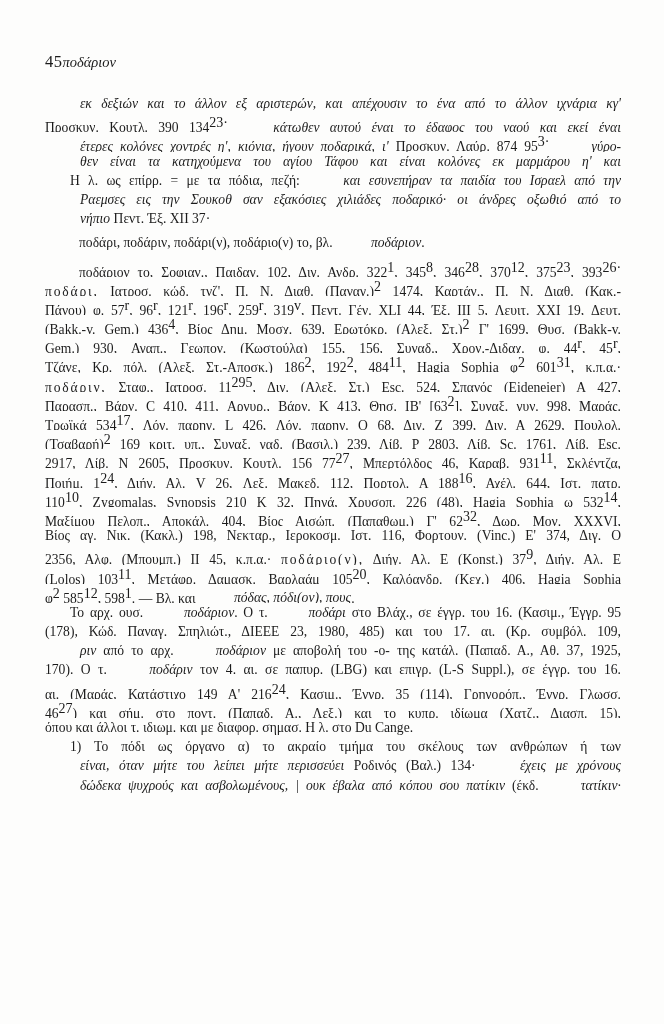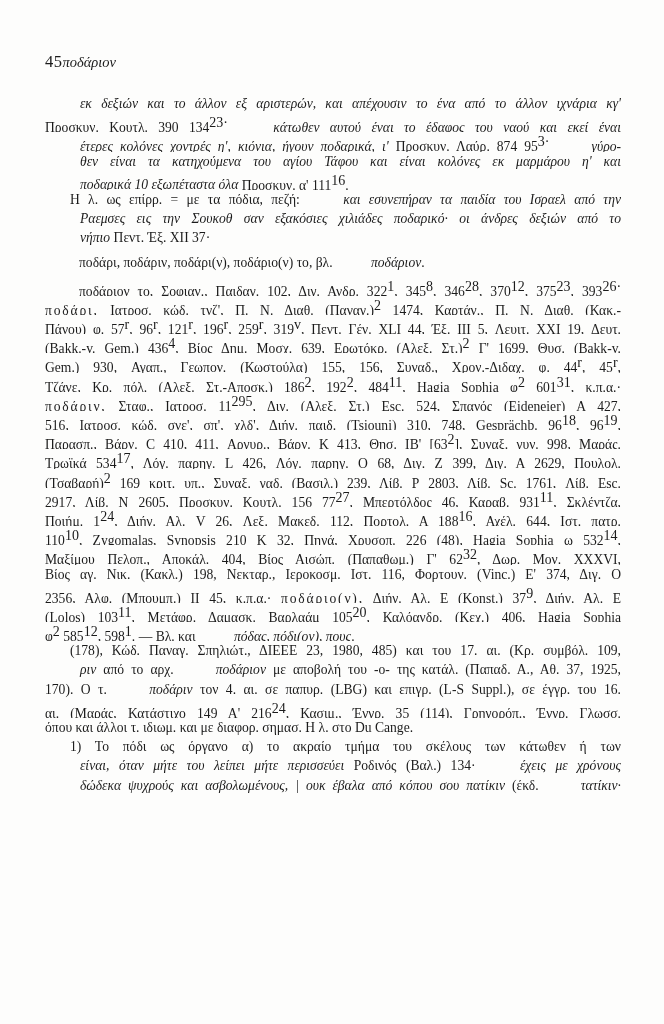--- a/index.html
+++ b/index.html
@@ -73,57 +73,57 @@
   <div class="page-header">
     <span class="page-number">45</span>
     <span class="running-header">ποδάριον</span>
   </div>
   <div class="body-text" id="body-text">
       <div class="para">
         <div class="line just"><span class="s-i">εκ δεξιών και το άλλον εξ αριστερών, και απέχουσιν το ένα από το άλλον ιχνάρια κγ'</span></div>
         <div class="line just"><span class="s-n">Προσκυν. Κουτλ. 390 134</span><span class="s-sup">23·</span><span class="s-i"> κάτωθεν αυτού έναι το έδαφος του ναού και εκεί έναι</span></div>
         <div class="line just"><span class="s-i">έτερες κολόνες χοντρές η', κιόνια, ήγουν ποδαρικά, ι' </span><span class="s-n">Προσκυν. Λαύρ. 874 95</span><span class="s-sup">3·</span><span class="s-i"> γύρο-</span></div>
         <div class="line just"><span class="s-i">θεν είναι τα κατηχούμενα του αγίου Τάφου και είναι κολόνες εκ μαρμάρου η' και</span></div>
-        <div class="line"><span class="s-i">ποδαρικά 10 εξωπέταστα όλα </span><span class="s-n">Προσκυν. α' 111</span><span class="s-sup">16</span><span class="s-n">.</span></div>
       </div>
       <div class="para ind">
         <div class="line just"><span class="s-n">Η λ. ως επίρρ. = με τα πόδια, πεζή: </span><span class="s-i">και εσυνεπήραν τα παιδία του Ισραελ από την</span></div>
-        <div class="line just"><span class="s-i">Ραεμσες εις την Σουκοθ σαν εξακόσιες χιλιάδες ποδαρικό· οι άνδρες δεξιών από το</span></div>
+        <div class="line just"><span class="s-i">Ραεμσες εις την Σουκοθ σαν εξακόσιες χιλιάδες ποδαρικό· οι άνδρες οξωθιό από το</span></div>
         <div class="line"><span class="s-i">νήπιο </span><span class="s-n">Πεντ. Έξ. XII 37·</span></div>
       </div>
       <div class="para ind-lg para-headword">
         <div class="line"><span class="s-b">ποδάρι, ποδάριν, ποδάρι(ν), ποδάριο(ν)</span><span class="s-n"> το, βλ. </span><span class="s-i">ποδάριον</span><span class="s-n">.</span></div>
       </div>
       <div class="para ind-lg">
         <div class="line just"><span class="s-b">ποδάριον</span><span class="s-n"> το, Σοφιαν., Παιδαγ. 102, Διγ. Ανδρ. 322</span><span class="s-sup">1</span><span class="s-n">, 345</span><span class="s-sup">8</span><span class="s-n">, 346</span><span class="s-sup">28</span><span class="s-n">, 370</span><span class="s-sup">12</span><span class="s-n">, 375</span><span class="s-sup">23</span><span class="s-n">, 393</span><span class="s-sup">26·</span></div>
         <div class="line just"><span class="s-is">ποδάρι,</span><span class="s-n"> Ιατροσ. κώδ. τνζ', Π. Ν. Διαθ. (Παναγ.)</span><span class="s-sup">2</span><span class="s-n"> 1474, Καρτάν., Π. Ν. Διαθ. (Κακ.-</span></div>
         <div class="line just"><span class="s-n">Πάνου) φ. 57</span><span class="s-sup">r</span><span class="s-n">, 96</span><span class="s-sup">r</span><span class="s-n">, 121</span><span class="s-sup">r</span><span class="s-n">, 196</span><span class="s-sup">r</span><span class="s-n">, 259</span><span class="s-sup">r</span><span class="s-n">, 319</span><span class="s-sup">v</span><span class="s-n">, Πεντ. Γέν. XLI 44, Έξ. III 5, Λευιτ. XXI 19, Δευτ.</span></div>
         <div class="line just"><span class="s-n">(Bakk.-v. Gem.) 436</span><span class="s-sup">4</span><span class="s-n">, Βίος Δημ. Μοσχ. 639, Ερωτόκρ. (Αλεξ. Στ.)</span><span class="s-sup">2</span><span class="s-n"> Γ' 1699, Θυσ. (Bakk-v.</span></div>
         <div class="line just"><span class="s-n">Gem.) 930, Αγαπ., Γεωπον. (Κωστούλα) 155, 156, Συναδ., Χρον.-Διδαχ. φ. 44</span><span class="s-sup">r</span><span class="s-n">, 45</span><span class="s-sup">r</span><span class="s-n">,</span></div>
         <div class="line just"><span class="s-n">Τζάνε, Κρ. πόλ. (Αλεξ. Στ.-Αποσκ.) 186</span><span class="s-sup">2</span><span class="s-n">, 192</span><span class="s-sup">2</span><span class="s-n">, 484</span><span class="s-sup">11</span><span class="s-n">, Hagia Sophia φ</span><span class="s-sup">2</span><span class="s-n"> 601</span><span class="s-sup">31</span><span class="s-n">, κ.π.α.·</span></div>
         <div class="line just"><span class="s-is">ποδάριν,</span><span class="s-n"> Σταφ., Ιατροσ. 11</span><span class="s-sup">295</span><span class="s-n">, Διγ. (Αλεξ. Στ.) Esc. 524, Σπανός (Eideneier) Α 427,</span></div>
-        <div class="line just"><span class="s-n">516, Ιατροσ. κώδ. σνε', σπ', χλδ', Διήγ. παιδ. (Tsiouni) 310, 748, Gesprächb. 96</span><span class="s-sup">18</span><span class="s-n">, 96</span><span class="s-sup">19</span><span class="s-n">,</span></div>
         <div class="line just"><span class="s-n">Παρασπ., Βάρν. C 410, 411, Αργυρ., Βάρν. Κ 413, Θησ. ΙΒ' [63</span><span class="s-sup">2</span><span class="s-n">], Συναξ. γυν. 998, Μαράς.</span></div>
         <div class="line just"><span class="s-n">Τρωϊκά 534</span><span class="s-sup">17</span><span class="s-n">, Λόγ. παρηγ. L 426, Λόγ. παρηγ. Ο 68, Διγ. Ζ 399, Διγ. Α 2629, Πουλολ.</span></div>
         <div class="line just"><span class="s-n">(Τσαβαρή)</span><span class="s-sup">2</span><span class="s-n"> 169 κριτ. υπ., Συναξ. γαδ. (Βασιλ.) 239, Λίβ. Ρ 2803, Λίβ. Sc. 1761, Λίβ. Esc.</span></div>
         <div class="line just"><span class="s-n">2917, Λίβ. Ν 2605, Προσκυν. Κουτλ. 156 77</span><span class="s-sup">27</span><span class="s-n">, Μπερτόλδος 46, Καραβ. 931</span><span class="s-sup">11</span><span class="s-n">, Σκλέντζα,</span></div>
         <div class="line just"><span class="s-n">Ποιήμ. 1</span><span class="s-sup">24</span><span class="s-n">, Διήγ. Αλ. V 26, Λεξ. Μακεδ. 112, Πορτολ. Α 188</span><span class="s-sup">16</span><span class="s-n">, Αχέλ. 644, Ιστ. πατρ.</span></div>
         <div class="line just"><span class="s-n">110</span><span class="s-sup">10</span><span class="s-n">, Zygomalas, Synopsis 210 K 32, Πηγά, Χρυσοπ. 226 (48), Hagia Sophia ω 532</span><span class="s-sup">14</span><span class="s-n">,</span></div>
         <div class="line just"><span class="s-n">Μαξίμου Πελοπ., Αποκάλ. 404, Βίος Αισώπ. (Παπαθωμ.) Γ' 62</span><span class="s-sup">32</span><span class="s-n">, Δωρ. Μον. XXXVI,</span></div>
         <div class="line just"><span class="s-n">Βίος αγ. Νικ. (Κακλ.) 198, Νεκταρ., Ιεροκοσμ. Ιστ. 116, Φορτουν. (Vinc.) Ε' 374, Διγ. Ο</span></div>
         <div class="line just"><span class="s-n">2356, Αλφ. (Μπουμπ.) ΙΙ 45, κ.π.α.· </span><span class="s-is">ποδάριο(ν),</span><span class="s-n"> Διήγ. Αλ. Ε (Konst.) 37</span><span class="s-sup">9</span><span class="s-n">, Διήγ. Αλ. Ε</span></div>
         <div class="line just"><span class="s-n">(Lolos) 103</span><span class="s-sup">11</span><span class="s-n">, Μετάφρ. Δαμασκ. Βαρλαάμ 105</span><span class="s-sup">20</span><span class="s-n">, Καλόανδρ. (Κεχ.) 406, Hagia Sophia</span></div>
         <div class="line"><span class="s-n">φ</span><span class="s-sup">2</span><span class="s-n"> 585</span><span class="s-sup">12</span><span class="s-n">, 598</span><span class="s-sup">1</span><span class="s-n">. — Βλ. και </span><span class="s-i">πόδας, πόδι(ον), πους</span><span class="s-n">.</span></div>
       </div>
       <div class="para ind">
+        <div class="line just"><span class="s-n">Το αρχ. ουσ. </span><span class="s-i">ποδάριον</span><span class="s-n">. Ο τ. </span><span class="s-i">ποδάρι</span><span class="s-n"> στο Βλάχ., σε έγγρ. του 16. (Κασιμ., Έγγρ. 95</span></div>
         <div class="line just"><span class="s-n">(178), Κώδ. Παναγ. Σπηλιώτ., ΔΙΕΕΕ 23, 1980, 485) και του 17. αι. (Κρ. συμβόλ. 109,</span></div>
         <div class="line just"><span class="s-i">ριν</span><span class="s-n"> από το αρχ. </span><span class="s-i">ποδάριον</span><span class="s-n"> με αποβολή του -ο- της κατάλ. (Παπαδ. Α., Αθ. 37, 1925,</span></div>
         <div class="line just"><span class="s-n">170). Ο τ. </span><span class="s-i">ποδάριν</span><span class="s-n"> τον 4. αι. σε παπυρ. (LBG) και επιγρ. (L-S Suppl.), σε έγγρ. του 16.</span></div>
         <div class="line just"><span class="s-n">αι. (Μαράς, Κατάστιχο 149 Α' 216</span><span class="s-sup">24</span><span class="s-n">, Κασιμ., Έγγρ. 35 (114), Γρηγορόπ., Έγγρ. Γλωσσ.</span></div>
+        <div class="line just"><span class="s-n">46</span><span class="s-sup">27</span><span class="s-n">) και σήμ. στο ποντ. (Παπαδ. Α., Λεξ.) και το κυπρ. ιδίωμα (Χατζ., Διασπ. 15),</span></div>
         <div class="line"><span class="s-n">όπου και άλλοι τ. ιδιωμ. και με διαφορ. σημασ. Η λ. στο Du Cange.</span></div>
       </div>
       <div class="para ind">
-        <div class="line just"><span class="s-b">1)</span><span class="s-n"> Το πόδι ως όργανο </span><span class="s-b">α)</span><span class="s-n"> το ακραίο τμήμα του σκέλους των κάτωθεν ή των</span></div>
+        <div class="line just"><span class="s-b">1)</span><span class="s-n"> Το πόδι ως όργανο </span><span class="s-b">α)</span><span class="s-n"> το ακραίο τμήμα του σκέλους των ανθρώπων ή των</span></div>
         <div class="line just"><span class="s-i">είναι, όταν μήτε του λείπει μήτε περισσεύει</span><span class="s-n"> Ροδινός (Βαλ.) 134· </span><span class="s-i">έχεις με χρόνους</span></div>
         <div class="line just"><span class="s-i">δώδεκα ψυχρούς και ασβολωμένους, | ουκ έβαλα από κόπου σου πατίκιν</span><span class="s-n"> (έκδ. </span><span class="s-i">τατίκιν·</span></div>
       </div>
     </div>
 </div>
 
 </body></html>

